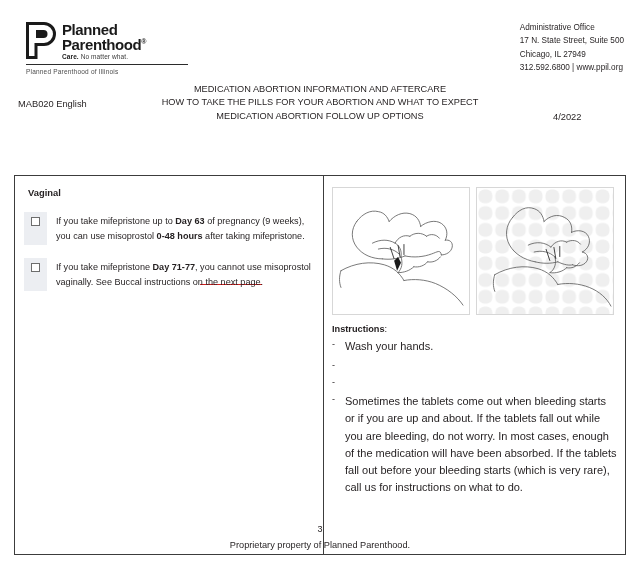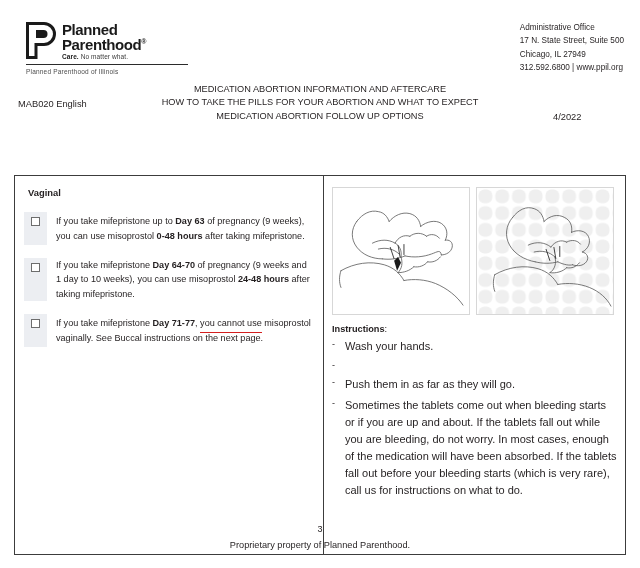--- a/index.html
+++ b/index.html
@@ -41,21 +41,21 @@
   .col-right{flex:1;box-sizing:border-box;padding:9px 8px 0 8px;}
 
   .sec-title{font-size:9.4px;font-weight:bold;color:#231f20;margin:2px 0 14px 4px;}
 
   .cbrow{display:flex;margin-bottom:13px;align-items:center;}
   .cbcell{width:23px;min-height:30px;background:#eceef2;flex:none;
           display:flex;justify-content:center;padding-top:3px;align-self:stretch;}
   .cbox{width:7px;height:7px;border:1px solid #6d6d6d;background:#fff;margin-top:2px;}
   .cbtext{font-size:9.1px;line-height:1.58;color:#231f20;padding-left:9px;
           padding-top:0px;}
-  .red-u{border-bottom:1.6px solid #d41f1f;padding-bottom:4px;}
+  .red-u{border-bottom:1.6px solid #d41f1f;padding-bottom:12px;}
 
   
   .figs{display:flex;gap:6px;margin:2px 0 9px 0;}
   .fig{width:138px;height:128px;border:1px solid #d7d7d7;background:#fff;
        box-sizing:border-box;overflow:hidden;position:relative;}
   .fig svg{display:block;width:100%;height:100%;}
 
   .instr-head{font-size:9.2px;font-weight:bold;color:#231f20;margin-bottom:4px;}
   .instr-head span{font-weight:normal;}
   .ilist{list-style:none;margin:0;padding:0;}
@@ -113,26 +113,20 @@
   <div class="tbl">
 
     <div class="col-left">
       <div class="sec-title">Vaginal</div>
       <div id="checkbox-rows">
           <div class="cbrow">
             <div class="cbcell">
               <div class="cbox"></div>
             </div>
             <div class="cbtext"><span>If you take mifepristone up to </span><span style="font-weight: bold;">Day 63</span><span> of pregnancy (9 weeks), you can use misoprostol </span><span style="font-weight: bold;">0-48 hours</span><span> after taking mifepristone.</span></div>
-          </div>
-          <div class="cbrow">
-            <div class="cbcell">
-              <div class="cbox"></div>
-            </div>
-            <div class="cbtext"><span>If you take mifepristone </span><span style="font-weight: bold;">Day 64-70</span><span> of pregnancy (9 weeks and 1 day to 10 weeks), you can use misoprostol </span><span style="font-weight: bold;">24-48 hours</span><span> after taking mifepristone.</span></div>
           </div>
           <div class="cbrow">
             <div class="cbcell">
               <div class="cbox"></div>
             </div>
             <div class="cbtext"><span>If you take mifepristone </span><span style="font-weight: bold;">Day 71-77</span><span>, </span><span class="red-u">you cannot use</span><span> misoprostol vaginally.  See Buccal instructions on the next page.</span></div>
           </div>
         </div>
     </div>
 
@@ -216,21 +210,20 @@
       <ul class="ilist" id="instruction-list">
           <li>
             <span class="dash">-</span>
             <span class="itxt">Wash your hands.</span>
           </li>
           <li>
             <span class="dash">-</span>
           </li>
           <li>
             <span class="dash">-</span>
-            <span class="itxt">Push them in as far as they will go.</span>
           </li>
           <li>
             <span class="dash">-</span>
             <span class="itxt">Sometimes the tablets come out when bleeding starts or if you are up and about. If the tablets fall out while you are bleeding, do not worry. In most cases, enough of the medication will have been absorbed.  If the tablets fall out before your bleeding starts (which is very rare), call us for instructions on what to do.</span>
           </li>
         </ul>
     </div>
   </div>
 
   <div class="pnum">3</div>

